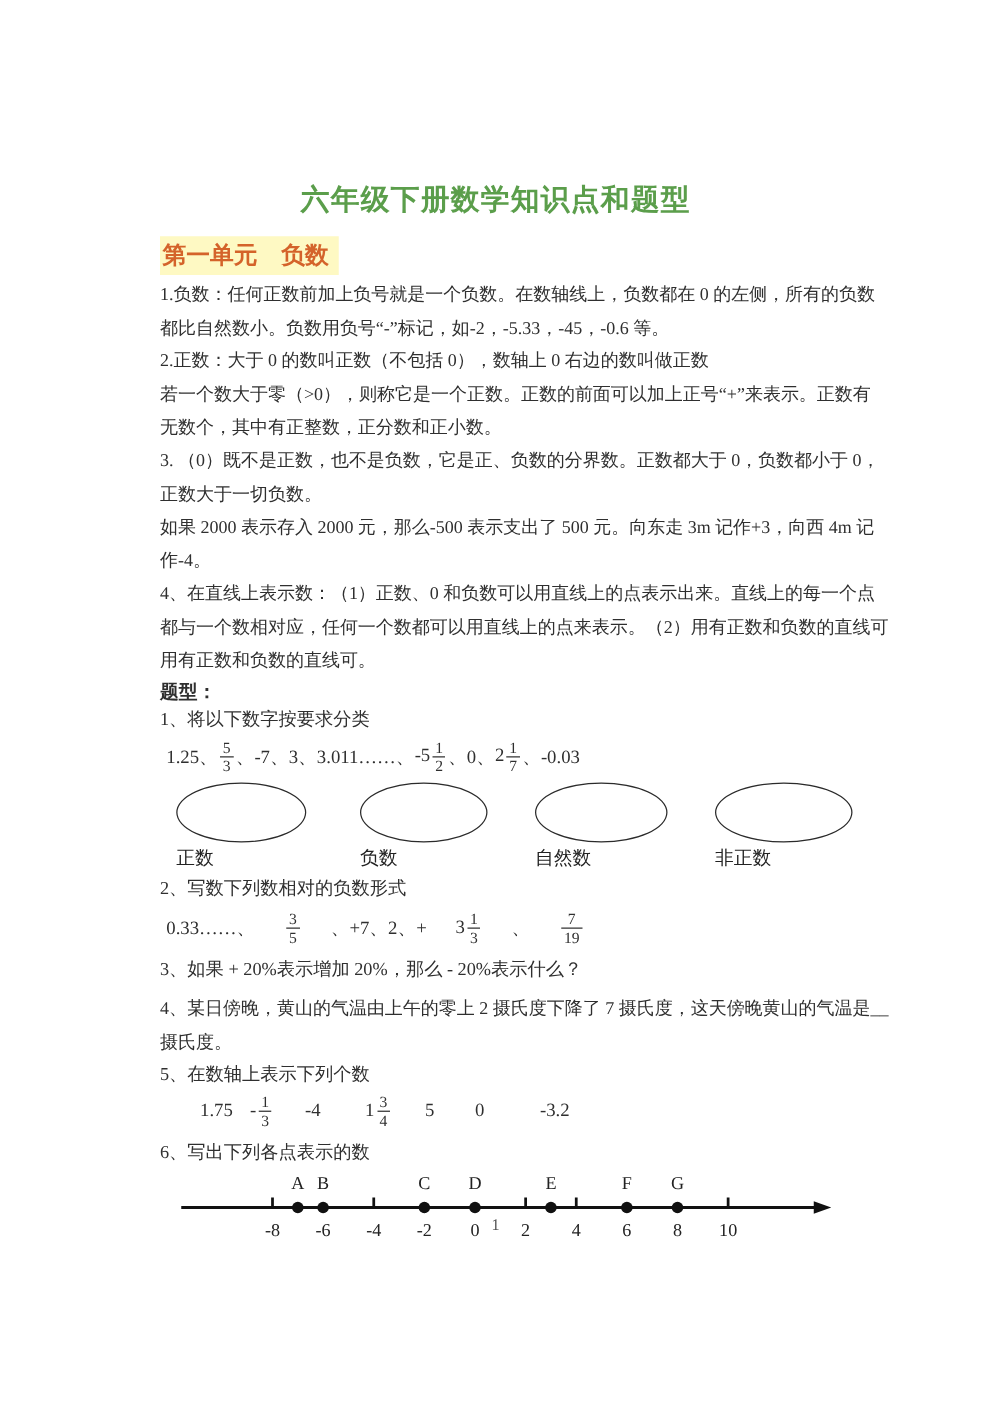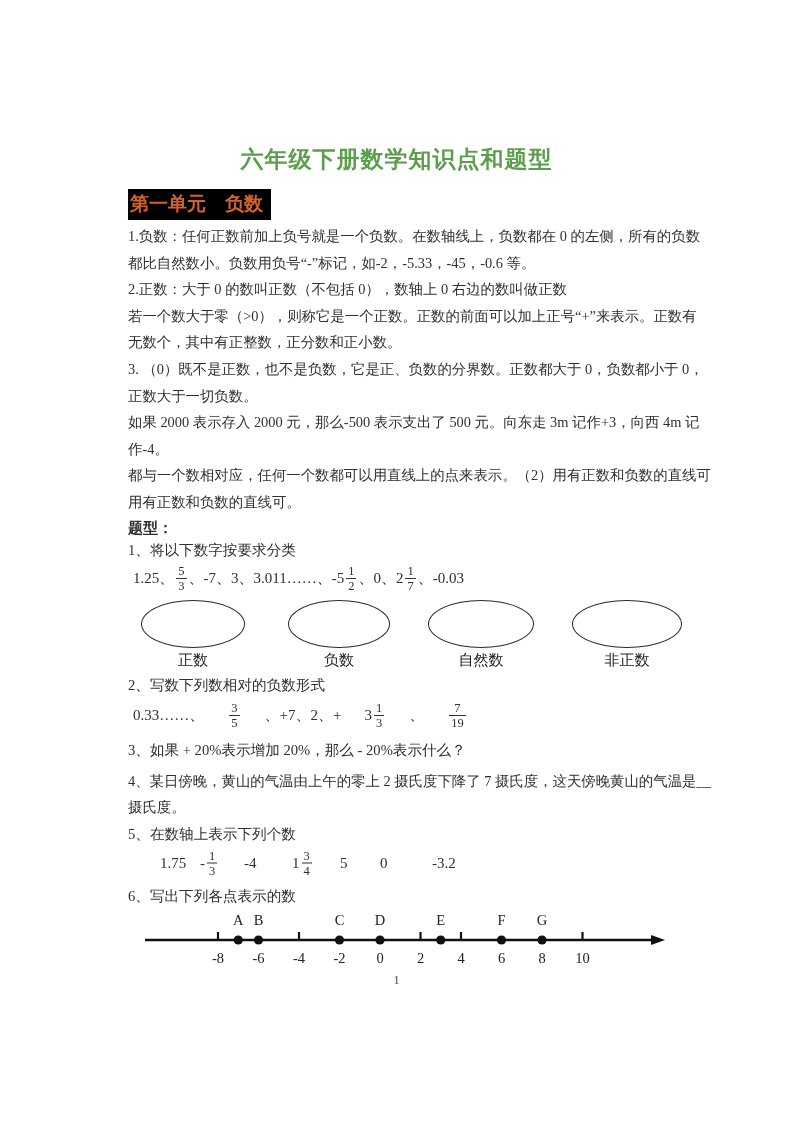--- a/index.html
+++ b/index.html
@@ -3,40 +3,40 @@
 <meta charset="utf-8">
 <style>
   html,body{margin:0;padding:0;background:#ffffff;}
   .page{position:relative;width:793px;height:1122px;background:#fff;overflow:hidden;
         font-family:"Liberation Serif","DejaVu Serif",serif;color:#2f2f2f;}
   .title{position:absolute;top:144px;left:0;width:100%;margin:0;text-align:center;
          font-family:"Liberation Sans","DejaVu Sans",sans-serif;
          font-size:23px;font-weight:bold;color:#5b9e4b;letter-spacing:1px;}
   .content{position:absolute;left:128px;top:189px;width:545px;}
   .badge{display:inline-block;font-family:"Liberation Sans","DejaVu Sans",sans-serif;
-         font-size:19px;font-weight:bold;color:#d4632a;background:#000000;
+         font-size:19px;font-weight:bold;color:#d4632a;background:#fef9c3;
          padding:2px 8px 3px 2px;margin-bottom:3px;}
   .kline{font-size:14.4px;line-height:26.6px;white-space:nowrap;}
   .b{font-weight:bold;}
   .heading{font-size:15px;font-weight:bold;line-height:21px;margin-top:2px;}
   .prompt{font-size:14.6px;line-height:22px;white-space:nowrap;}
   .numrow{display:flex;align-items:center;height:36px;padding-left:5px;
           font-size:15px;white-space:nowrap;}
   .frac{display:inline-flex;flex-direction:column;text-align:center;
         font-size:12.5px;line-height:1.12;margin:0 2px;vertical-align:middle;}
   .frac .num{border-bottom:1px solid #333;padding:0 2px;}
   .frac .den{padding:0 2px;}
   .mix{display:inline-flex;align-items:center;}
   .mix .whole{font-size:15px;}
   .ovals{position:relative;height:74px;margin-top:3px;}
   .ogroup{position:absolute;top:0;}
   .og1{left:13px;width:104px;} .og2{left:160px;width:102px;}
   .og3{left:300px;width:106px;} .og4{left:444px;width:110px;}
   .oval{height:46px;border:1.6px solid #2b2b2b;border-radius:50%;background:#fff;}
-  .olabel{text-align:center;margin-top:3px;font-size:15px;color:#222;}
+  .olabel{text-align:left;margin-top:3px;font-size:15px;color:#222;}
   .q3line{font-size:14.6px;line-height:28px;white-space:nowrap;}
   .q5row{position:relative;height:36px;font-size:15px;}
   .q5row>*{position:absolute;top:50%;transform:translateY(-50%);}
   .q5row>*:nth-child(1){left:32px;}  .q5row>*:nth-child(2){left:72px;}
   .q5row>*:nth-child(3){left:116px;} .q5row>*:nth-child(4){left:164px;}
   .q5row>*:nth-child(5){left:212px;} .q5row>*:nth-child(6){left:252px;}
   .q5row>*:nth-child(7){left:304px;}
   .nlsvg{display:block;width:560px;height:64px;margin-top:2px;}
   .nltxt{font-family:"Liberation Serif","DejaVu Serif",serif;font-size:14.5px;fill:#222;}
   .pagenum{position:absolute;top:972px;left:0;width:100%;text-align:center;
@@ -53,20 +53,21 @@
 
     <div class="kline"><span class="b"></span><span>1.负数：任何正数前加上负号就是一个负数。在数轴线上，负数都在 0 的左侧，所有的负数</span></div>
     <div class="kline"><span class="b"></span><span>都比自然数小。负数用负号“-”标记，如-2，-5.33，-45，-0.6 等。</span></div>
     <div class="kline"><span class="b"></span><span>2.正数：大于 0 的数叫正数（不包括 0），数轴上 0 右边的数叫做正数</span></div>
     <div class="kline"><span class="b"></span><span>若一个数大于零（&gt;0），则称它是一个正数。正数的前面可以加上正号“+”来表示。正数有</span></div>
     <div class="kline"><span class="b"></span><span>无数个，其中有正整数，正分数和正小数。</span></div>
     <div class="kline"><span class="b"></span><span>3. （0）既不是正数，也不是负数，它是正、负数的分界数。正数都大于 0，负数都小于 0，</span></div>
     <div class="kline"><span class="b"></span><span>正数大于一切负数。</span></div>
     <div class="kline"><span class="b"></span><span>如果 2000 表示存入 2000 元，那么-500 表示支出了 500 元。向东走 3m 记作+3，向西 4m 记</span></div>
     <div class="kline"><span class="b"></span><span>作-4。</span></div>
+    <div class="kline"><span class="b"></span><span>4、在直线上表示数：（1）正数、0 和负数可以用直线上的点表示出来。直线上的每一个点</span></div>
     <div class="kline"><span class="b"></span><span>都与一个数相对应，任何一个数都可以用直线上的点来表示。（2）用有正数和负数的直线可</span></div>
     <div class="kline"><span class="b"></span><span>用有正数和负数的直线可。</span></div>
 
     <div class="heading">题型：</div>
 
     <div class="prompt">1、将以下数字按要求分类</div>
     <div class="numrow">
         <span>1.25、</span>
         <span class="mix">
           <span class="frac">

